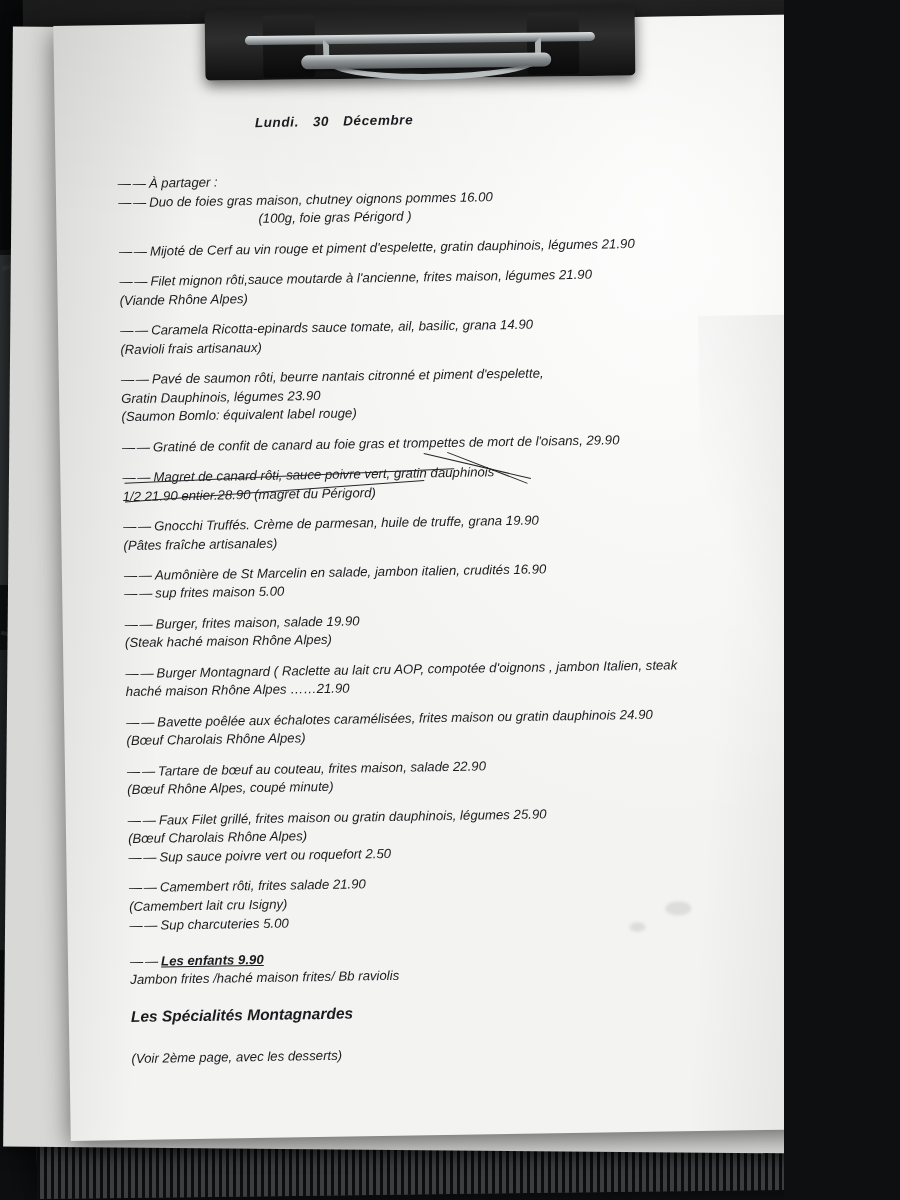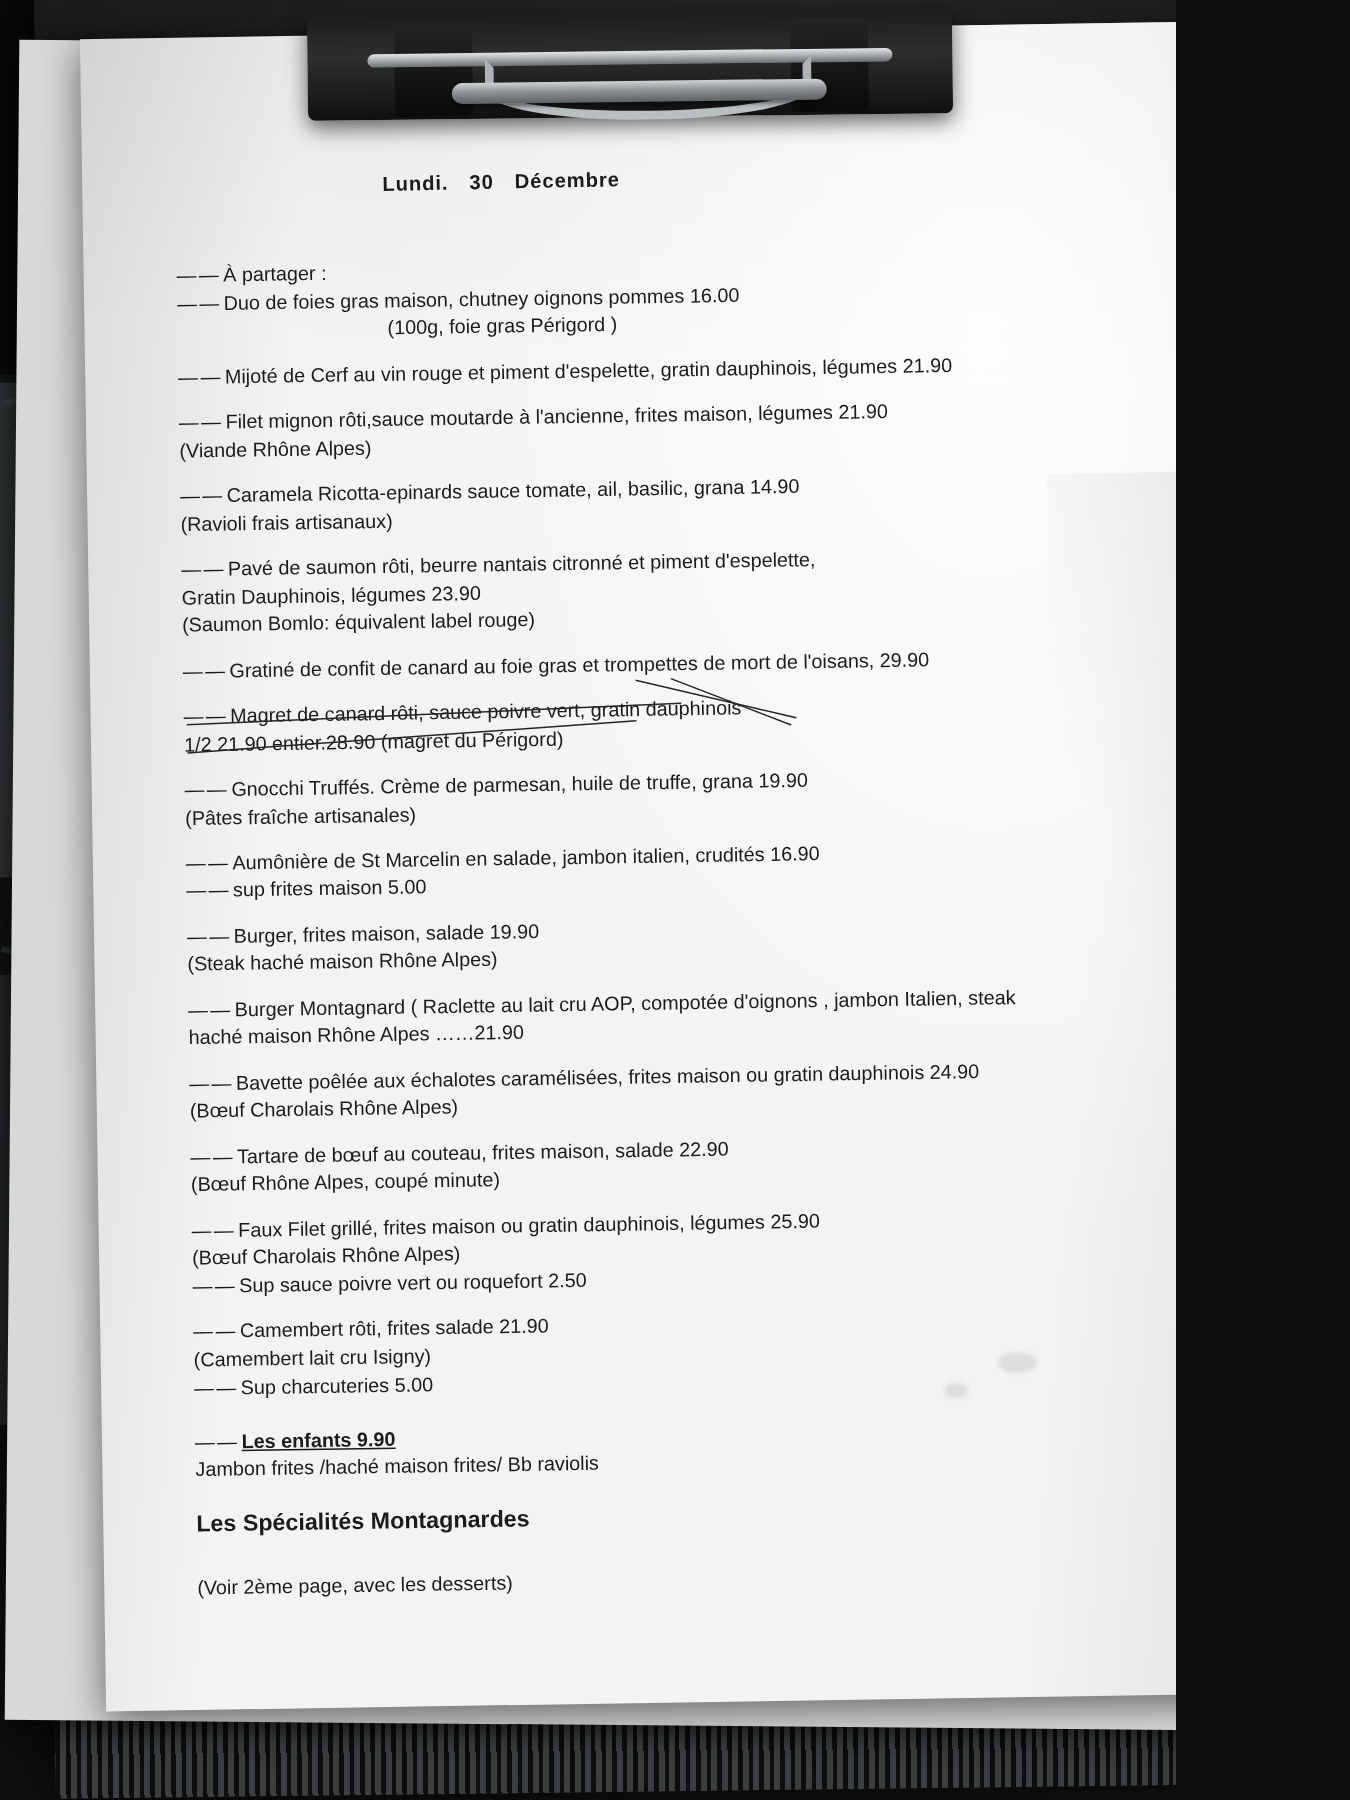--- a/index.html
+++ b/index.html
@@ -14,20 +14,21 @@
     font-family: "Liberation Sans", sans-serif;
   }
 
   
   #scene {
     position: relative;
     width: 784px;
     height: 1200px;
     background: #101314;
     overflow: hidden;
+    font-style: italic;
   }
 
   
   .bg-tiles {
     position: absolute;
     inset: 0;
     background:
       linear-gradient(125deg, #15181a 0%, #0c0e0f 40%, #121516 100%);
   }
   .tile-line {

